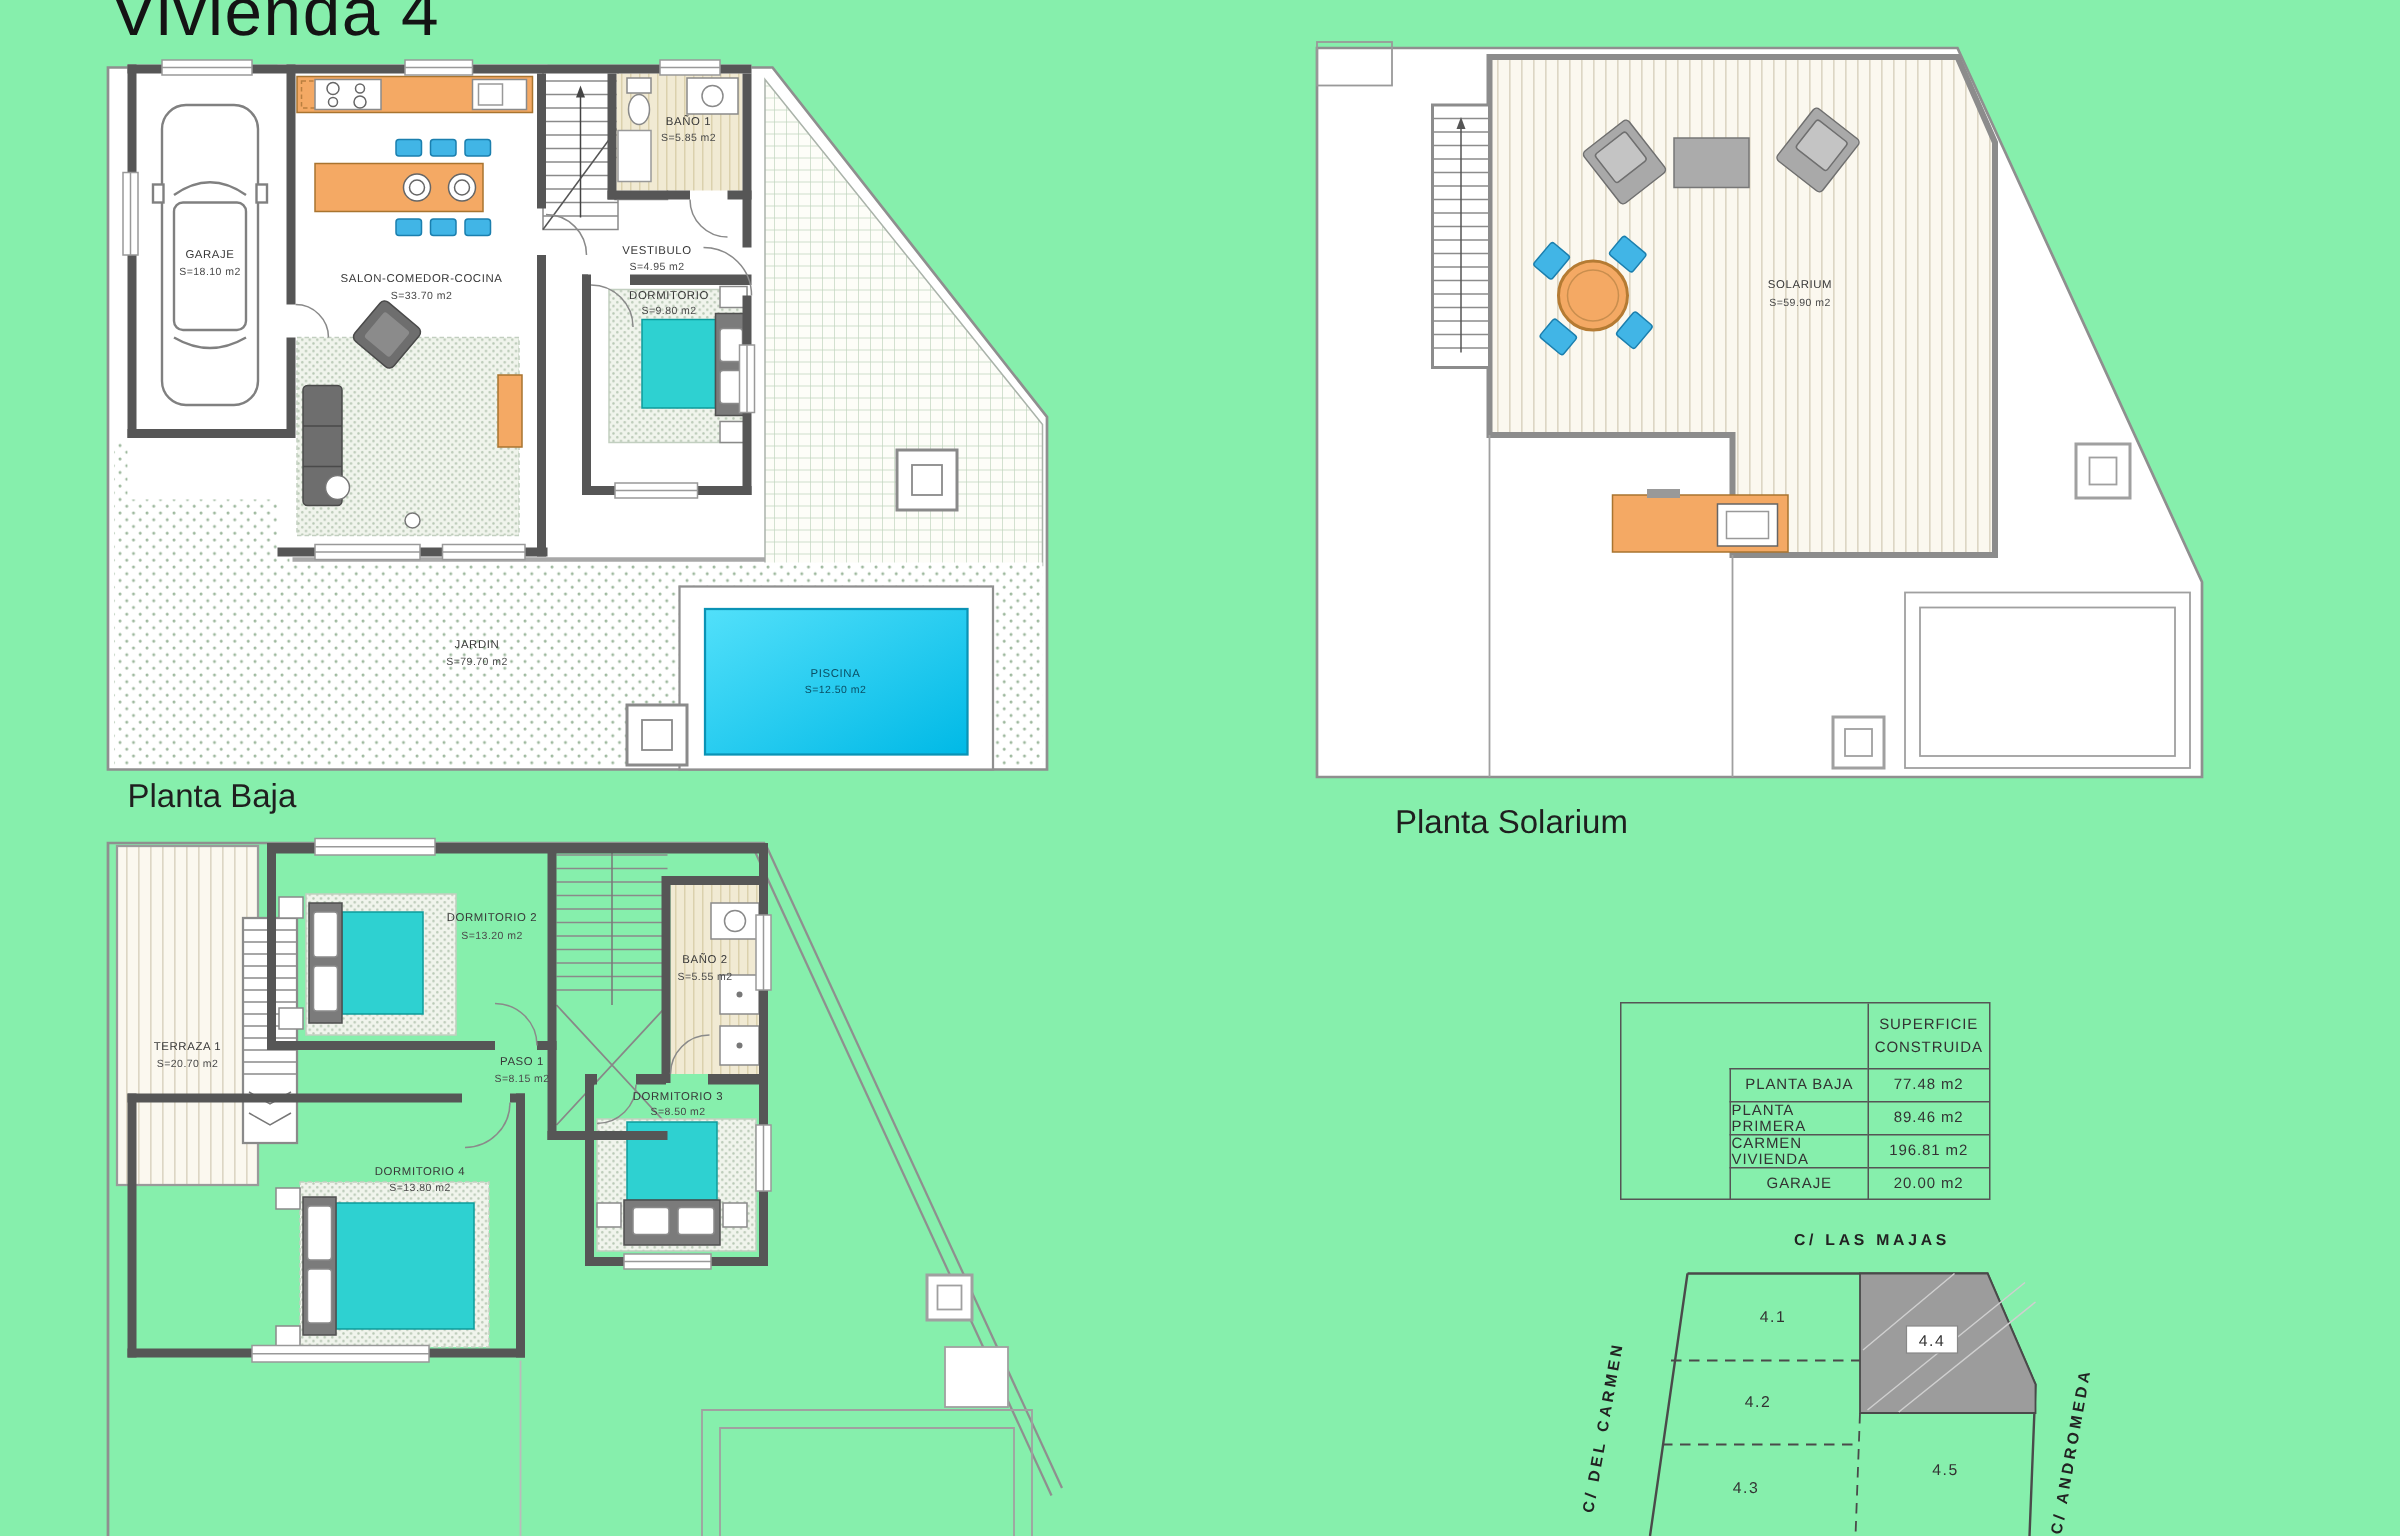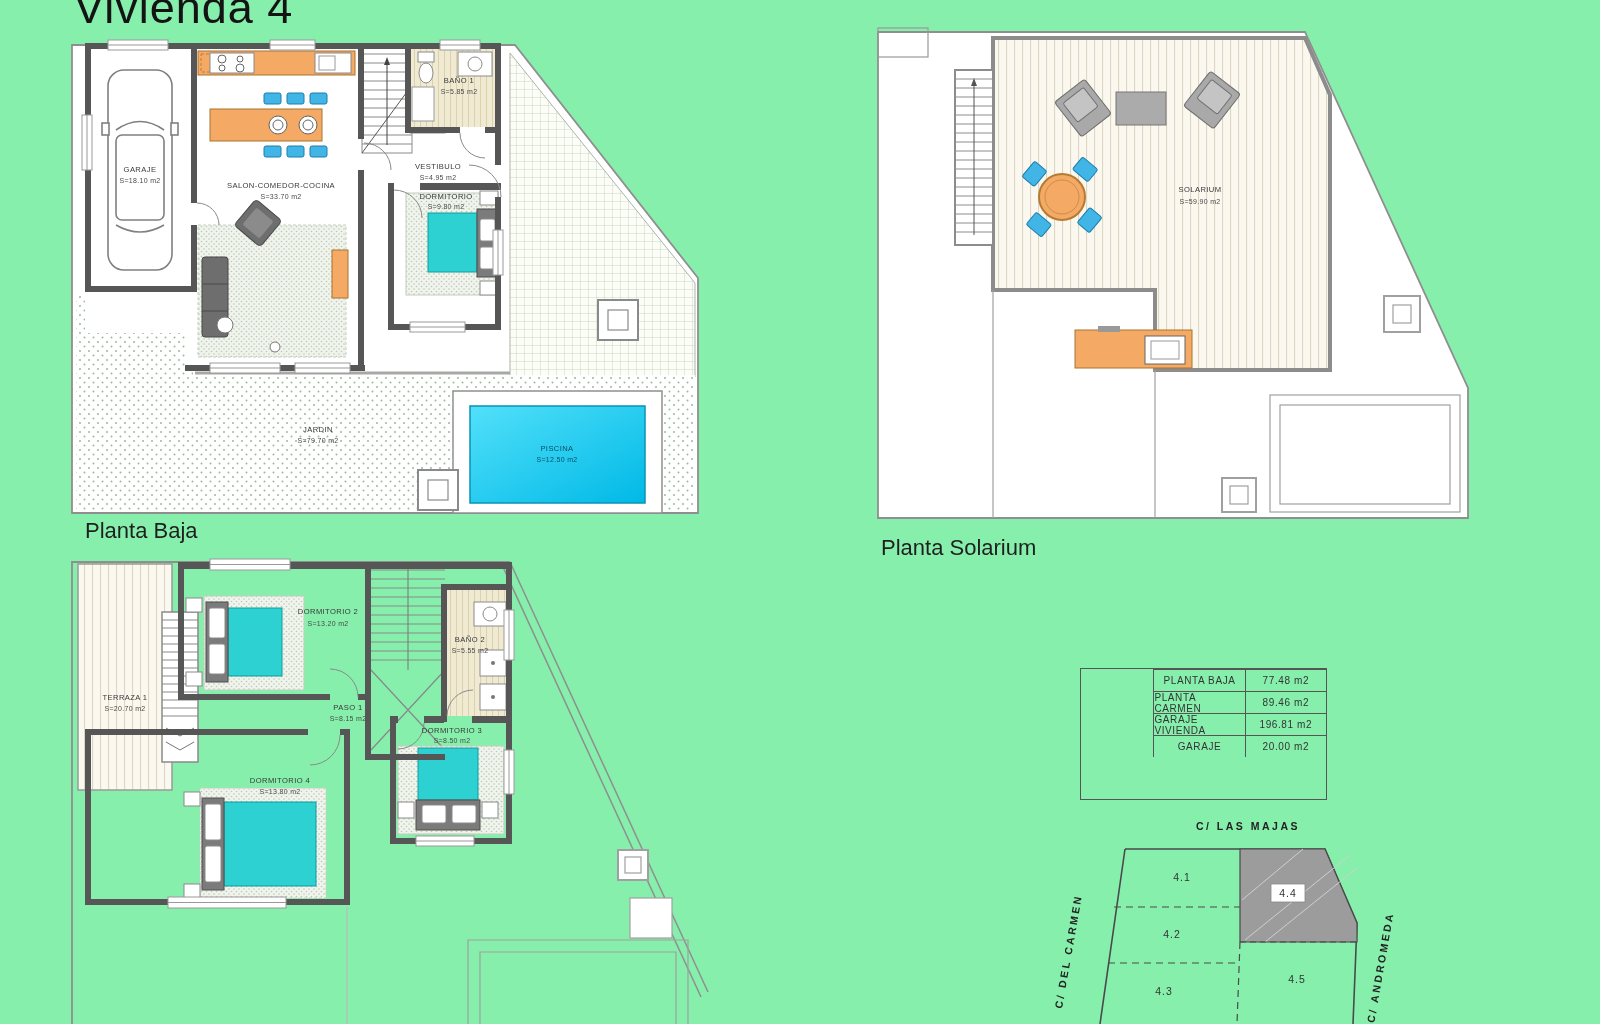--- a/index.html
+++ b/index.html
@@ -294,21 +294,21 @@
       <rect x="281" y="321" width="28" height="18" fill="none" stroke="#999"></rect>
       <rect x="228" y="306" width="22" height="6" fill="#999" stroke="none"></rect>
     </g>
 
     <g>
       <text class="rm" x="330" y="172">SOLARIUM</text>
       <text class="ar" x="330" y="184">S=59.90 m2</text>
     </g>
   </svg>
 
-  <div class="plan-label" style="left:881px;top:535px">Planta Solarium</div>
+  <div class="plan-label" style="left:930px;top:535px">Planta Solarium</div>
 
   <svg style="left:60px;top:550px" width="650" height="474" viewBox="0 0 650 474">
     <defs>
       <pattern id="pp-stripes" width="8" height="8" patternUnits="userSpaceOnUse">
         <rect width="8" height="8" fill="#fbf8ef"></rect>
         <path d="M0.5 0V8" stroke="#ddd6c4" stroke-width="1.2"></path>
       </pattern>
       <pattern id="pp-bano" width="6" height="6" patternUnits="userSpaceOnUse">
         <rect width="6" height="6" fill="#f1ead3"></rect>
         <path d="M0.5 0V6" stroke="#dbd1ad" stroke-width="1"></path>
@@ -438,33 +438,40 @@
       <text class="rm" x="410" y="92">BAÑO 2</text>
       <text class="ar" x="410" y="103">S=5.55 m2</text>
       <text class="rm" x="392" y="183">DORMITORIO 3</text>
       <text class="ar" x="392" y="193">S=8.50 m2</text>
       <text class="rm" x="220" y="233">DORMITORIO 4</text>
       <text class="ar" x="220" y="244">S=13.80 m2</text>
     </g>
   </svg>
 
   <div id="surface-table">
+    <div class="st-hrow">
+      <div class="st-hspacer"></div>
+      <div class="st-hcell">
+        <span>SUPERFICIE</span>
+        <span>CONSTRUIDA</span>
+      </div>
+    </div>
     <div class="st-row">
       <div class="st-spacer"></div>
       <div class="st-label">PLANTA BAJA</div>
       <div class="st-value">77.48 m2</div>
     </div>
     <div class="st-row">
       <div class="st-spacer"></div>
-      <div class="st-label">PLANTA CARMEN</div>
+      <div class="st-label">PLANTA PRIMERA</div>
       <div class="st-value">89.46 m2</div>
     </div>
     <div class="st-row">
       <div class="st-spacer"></div>
-      <div class="st-label">GARAJE VIVIENDA</div>
+      <div class="st-label">CARMEN VIVIENDA</div>
       <div class="st-value">196.81 m2</div>
     </div>
     <div class="st-row">
       <div class="st-spacer"></div>
       <div class="st-label">GARAJE</div>
       <div class="st-value">20.00 m2</div>
     </div>
   </div>
 
   <svg style="left:1020px;top:780px" width="400" height="244" viewBox="0 0 400 244">

